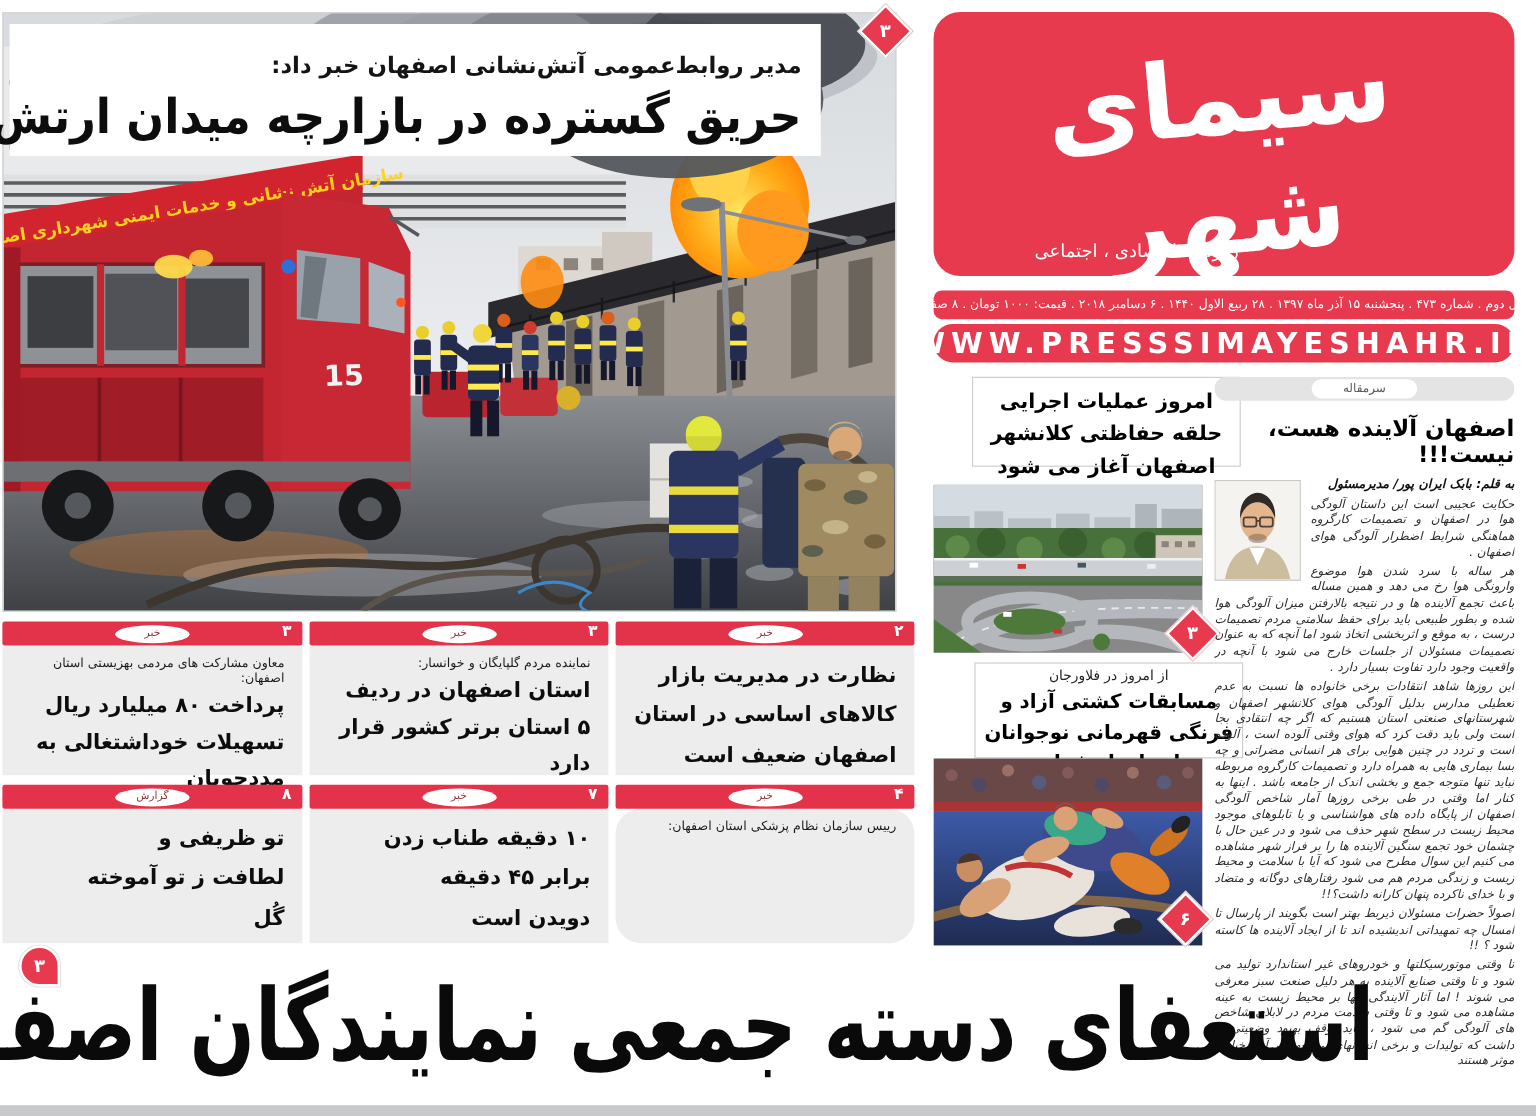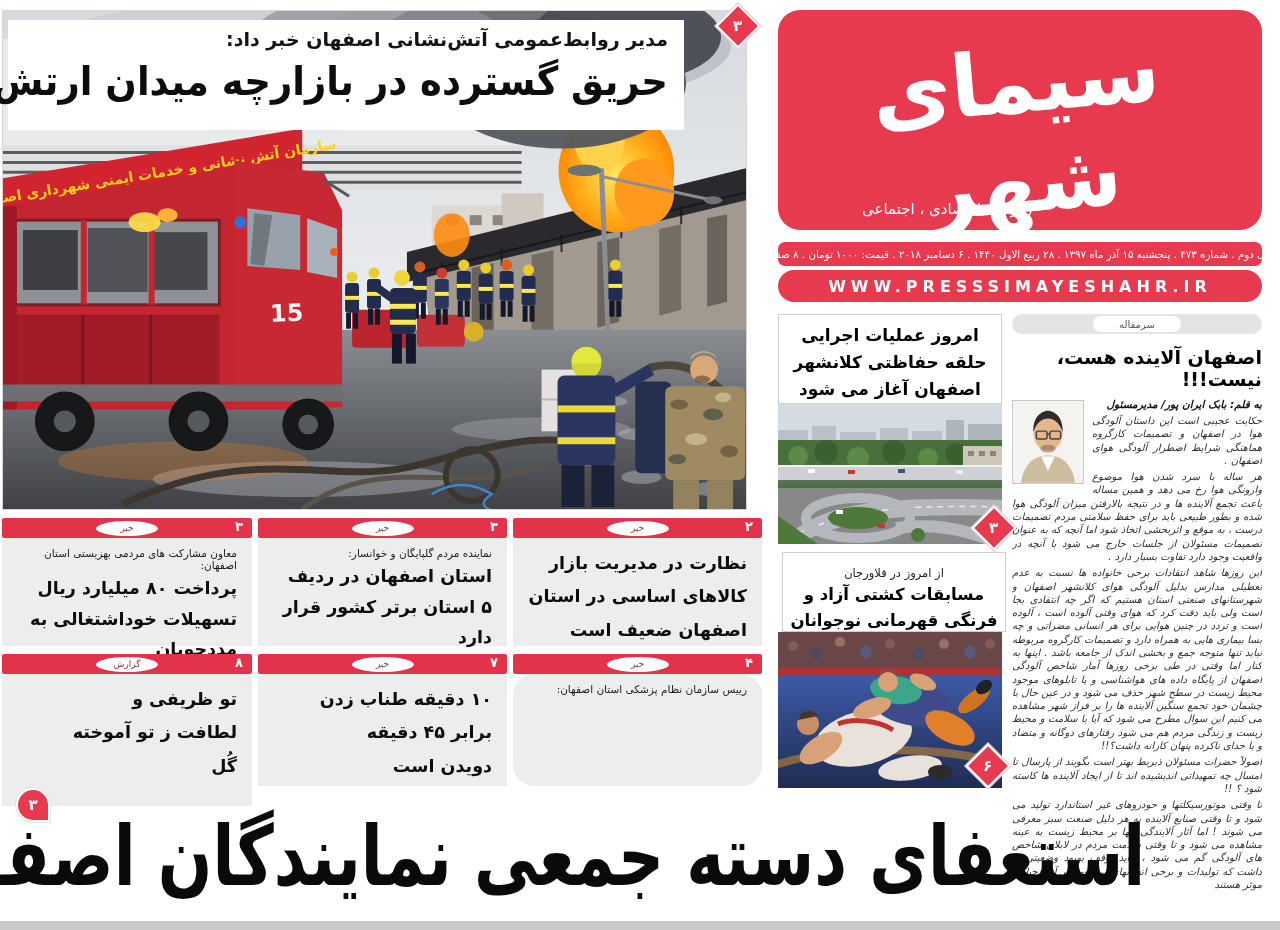--- a/index.html
+++ b/index.html
@@ -4,43 +4,43 @@
 <style>
   :root{ --accent:#e73a4f; --bar:#e2334a; --boxbg:#ededed; --ink:#141414; }
   *{margin:0;padding:0;box-sizing:border-box;}
   body{font-family:"DejaVu Sans",sans-serif;background:#fff;}
   #page{position:relative;width:1280px;height:930px;background:#fff;overflow:hidden;}
   .abs{position:absolute;}
 
   
   #lead-photo{left:2px;top:10px;width:745px;height:500px;border:1px solid #d6d6d6;background:#cfd2d6;overflow:hidden;}
   #lead-photo svg{display:block;width:100%;height:100%;}
-  #lead-overlay{left:8px;top:20px;width:676px;height:110px;background:#fff;padding:8px 16px 0 10px;}
+  #lead-overlay{left:8px;top:20px;width:676px;height:110px;background:#fff;padding:24px 16px 0 10px;}
   #lead-kicker{direction:rtl;text-align:right;font-size:19px;font-weight:bold;color:var(--ink);}
   #lead-headline{direction:rtl;text-align:right;font-size:37px;font-weight:bold;color:#0d0d0d;margin-top:8px;letter-spacing:-1px;transform:scaleY(1.08);transform-origin:top right;white-space:nowrap;}
 
   
   .diamond{width:32px;height:32px;background:var(--accent);transform:rotate(45deg);border:2px solid #fff;box-shadow:0 0 0 1px #e3e3e3;display:flex;align-items:center;justify-content:center;}
   .diamond span{transform:rotate(-45deg);color:#fff;font-weight:bold;font-size:15px;}
   #lead-badge{left:722px;top:10px;}
   #storyA-badge{left:978px;top:512px;}
   #storyB-badge{left:972px;top:750px;}
 
   
   #logo-box{left:778px;top:10px;width:484px;height:220px;background:var(--accent);border-radius:22px;overflow:hidden;}
   #logo-text{position:absolute;left:0;right:0;top:22px;text-align:center;color:#fff;font-size:86px;font-weight:bold;transform:rotate(-5deg);letter-spacing:-4px;direction:rtl;}
   #logo-tagline{position:absolute;left:84px;bottom:12px;color:#fff;font-size:15px;direction:rtl;}
   #date-bar{left:778px;top:242px;width:484px;height:24px;background:var(--accent);border-radius:7px;color:#fff;display:flex;align-items:center;justify-content:center;font-size:10.3px;white-space:nowrap;direction:rtl;}
-  #url-bar{left:778px;top:270px;width:484px;height:32px;background:var(--accent);border-radius:17px;color:#fff;display:flex;align-items:center;justify-content:center;font-size:16px;font-weight:bold;letter-spacing:5px;}
+  #url-bar{left:778px;top:270px;width:484px;height:32px;background:var(--accent);border-radius:17px;color:#fff;display:flex;align-items:center;justify-content:center;font-size:24px;font-weight:bold;letter-spacing:5px;}
 
   
   .promo-head{width:224px;background:#fff;border:1px solid #cfcfcf;direction:rtl;text-align:center;}
-  #storyA-head{left:778px;top:314px;height:90px;padding-top:7px;}
+  #storyA-head{left:810px;top:314px;height:75px;padding-top:7px;}
   #storyA-head .hl{font-size:17px;font-weight:bold;line-height:1.6;}
-  #storyB-head{left:782px;top:552px;height:80px;padding-top:13px;}
+  #storyB-head{left:812px;top:552px;height:80px;padding-top:3px;}
   #storyB-head .kick{font-size:11.5px;color:#222;}
   #storyB-head .hl{font-size:16.5px;font-weight:bold;line-height:1.55;margin-top:2px;}
   .promo-photo{width:224px;overflow:hidden;background:#888;}
   #storyA-photo{left:778px;top:404px;height:140px;}
   #storyB-photo{left:778px;top:632px;height:156px;}
   .promo-photo svg{display:block;width:100%;height:100%;}
 
   
   #editorial{left:1012px;top:314px;width:250px;height:601px;overflow:hidden;direction:rtl;}
   #ed-tab{height:20px;background:#e4e4e4;border-radius:10px;position:relative;}
@@ -534,21 +534,21 @@
     <div class="nbody" style="height:112px;">
       <div class="nhl" style="max-width:180px;">۱۰ دقیقه طناب زدن برابر ۴۵ دقیقه دویدن است</div>
     </div>
   </div>
 
   <div class="abs" style="left:2px;top:654px;width:250px;">
     <div class="nbar">
       <span class="num">۸</span>
       <span class="pill">گزارش</span>
     </div>
-    <div class="nbody" style="height:132px;">
+    <div class="nbody" style="height:112px;">
       <div class="nhl" style="max-width:165px;">تو ظریفی و لطافت ز تو آموخته گُل</div>
     </div>
   </div>
 
   <div class="abs" id="bottom-badge">
       <span>۳</span>
     </div>
   <div class="abs" id="bottom-headline">استعفای دسته جمعی نمایندگان اصفهان</div>
   <div class="abs" id="bottom-bar"></div>
 

